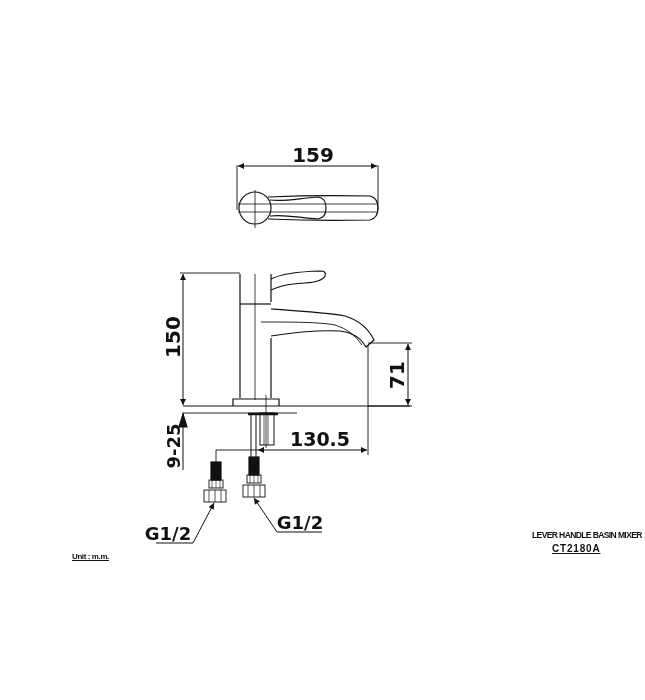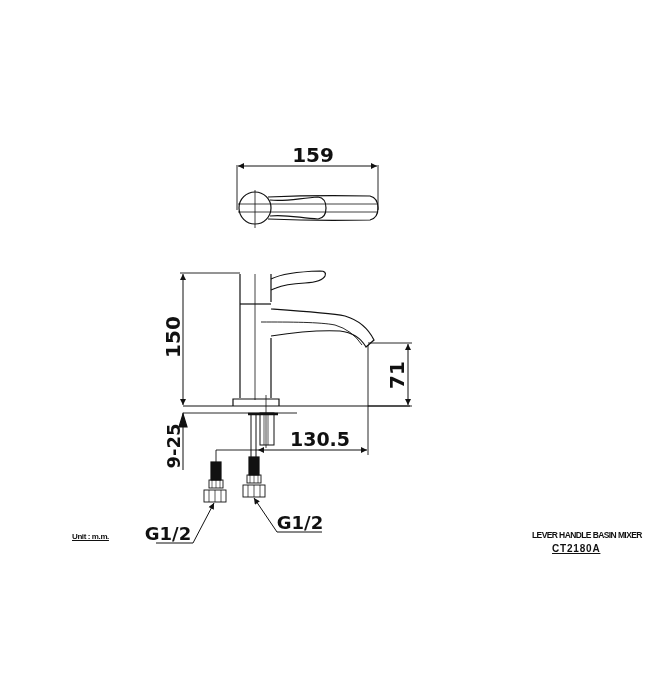--- a/index.html
+++ b/index.html
@@ -1,20 +1,20 @@
 <!DOCTYPE html>
 <html><head>
   <meta charset="utf-8">
   <style>
     html, body { margin: 0; padding: 0; background: #ffffff; }
     body { width: 645px; height: 700px; position: relative; overflow: hidden; font-family: "Liberation Sans", sans-serif; }
     #drawing { position: absolute; left: 0; top: 0; width: 645px; height: 700px; }
     .dim-text { font-family: "DejaVu Sans", sans-serif; font-weight: bold; fill: #111; }
     .label { position: absolute; font-family: "Liberation Sans", sans-serif; font-weight: bold; color: #111; white-space: nowrap; padding-left: 36px; }
-    #unit-label { left: 36px; top: 532px; font-size: 8px; text-decoration: underline; letter-spacing: -0.4px; }
+    #unit-label { left: 36px; top: 552px; font-size: 8px; text-decoration: underline; letter-spacing: -0.4px; }
     #product-name { left: 496px; top: 530px; font-size: 8.5px; letter-spacing: -0.6px; }
     #product-code { left: 516px; top: 543px; font-size: 10px; letter-spacing: 0.8px; text-decoration: underline; }
   </style>
 </head>
 <body>
 
 <svg id="drawing" viewBox="0 0 645 700" xmlns="http://www.w3.org/2000/svg">
   <defs>
     <marker id="arr" viewBox="0 0 10 10" refX="10" refY="5" markerWidth="9" markerHeight="6" orient="auto-start-reverse" markerUnits="userSpaceOnUse">
       <path d="M0,0 L10,5 L0,10 z" fill="#111"></path>

